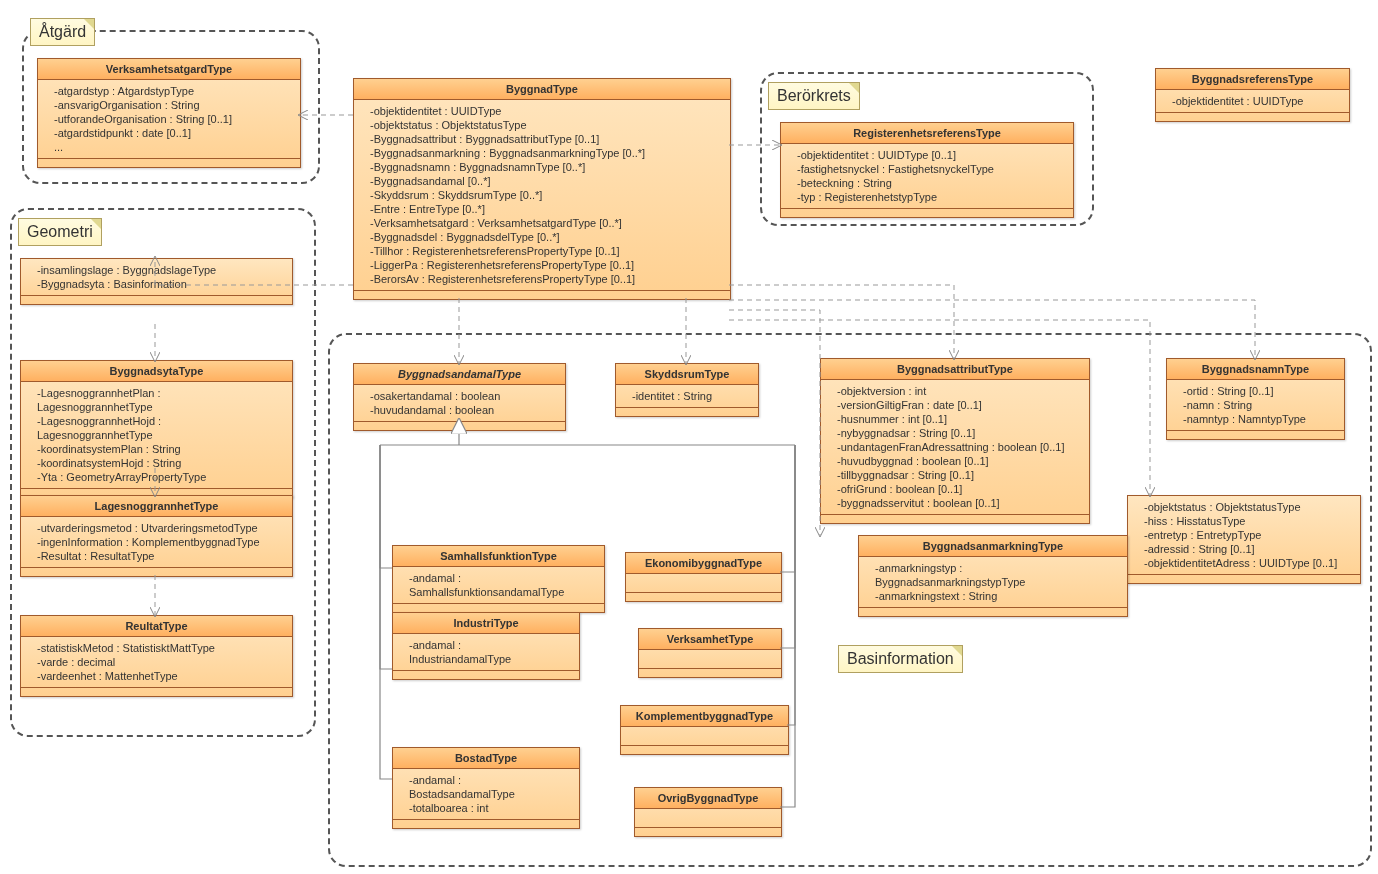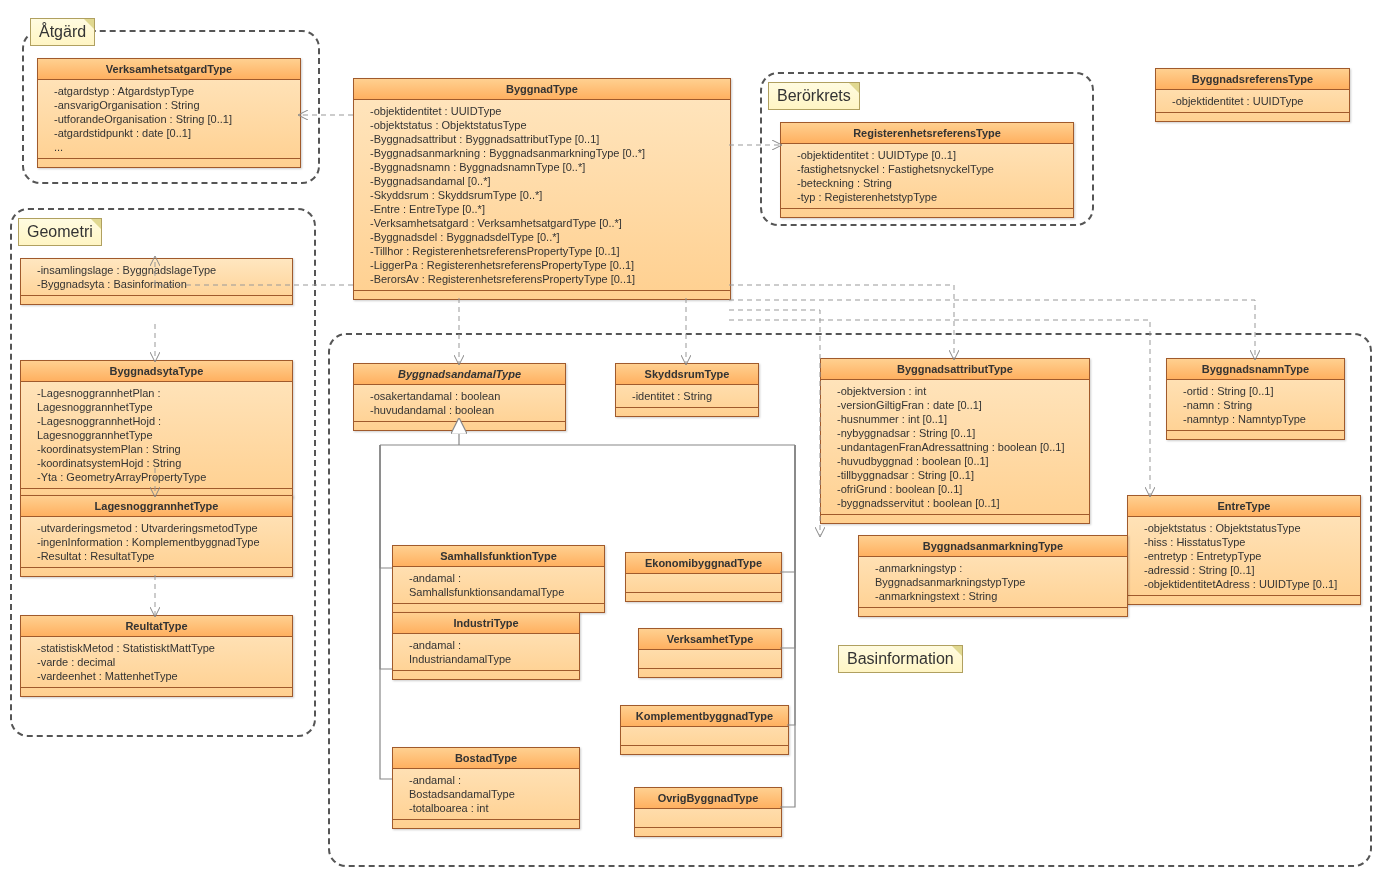--- a/index.html
+++ b/index.html
@@ -134,21 +134,20 @@
 
 <div class="class" style="left:1166px;top:358px;width:177px">
   <div class="title">ByggnadsnamnType</div>
   <div class="attrs">-ortid : String [0..1]
 -namn : String
 -namntyp : NamntypType</div>
   <div class="sep"></div>
 </div>
 
 <div class="class" style="left:1127px;top:495px;width:232px">
-  <div class="title">EntreType</div>
   <div class="attrs">-objektstatus : ObjektstatusType
 -hiss : HisstatusType
 -entretyp : EntretypType
 -adressid : String [0..1]
 -objektidentitetAdress : UUIDType [0..1]</div>
   <div class="sep"></div>
 </div>
 
 <div class="class" style="left:858px;top:535px;width:268px">
   <div class="title">ByggnadsanmarkningType</div>

